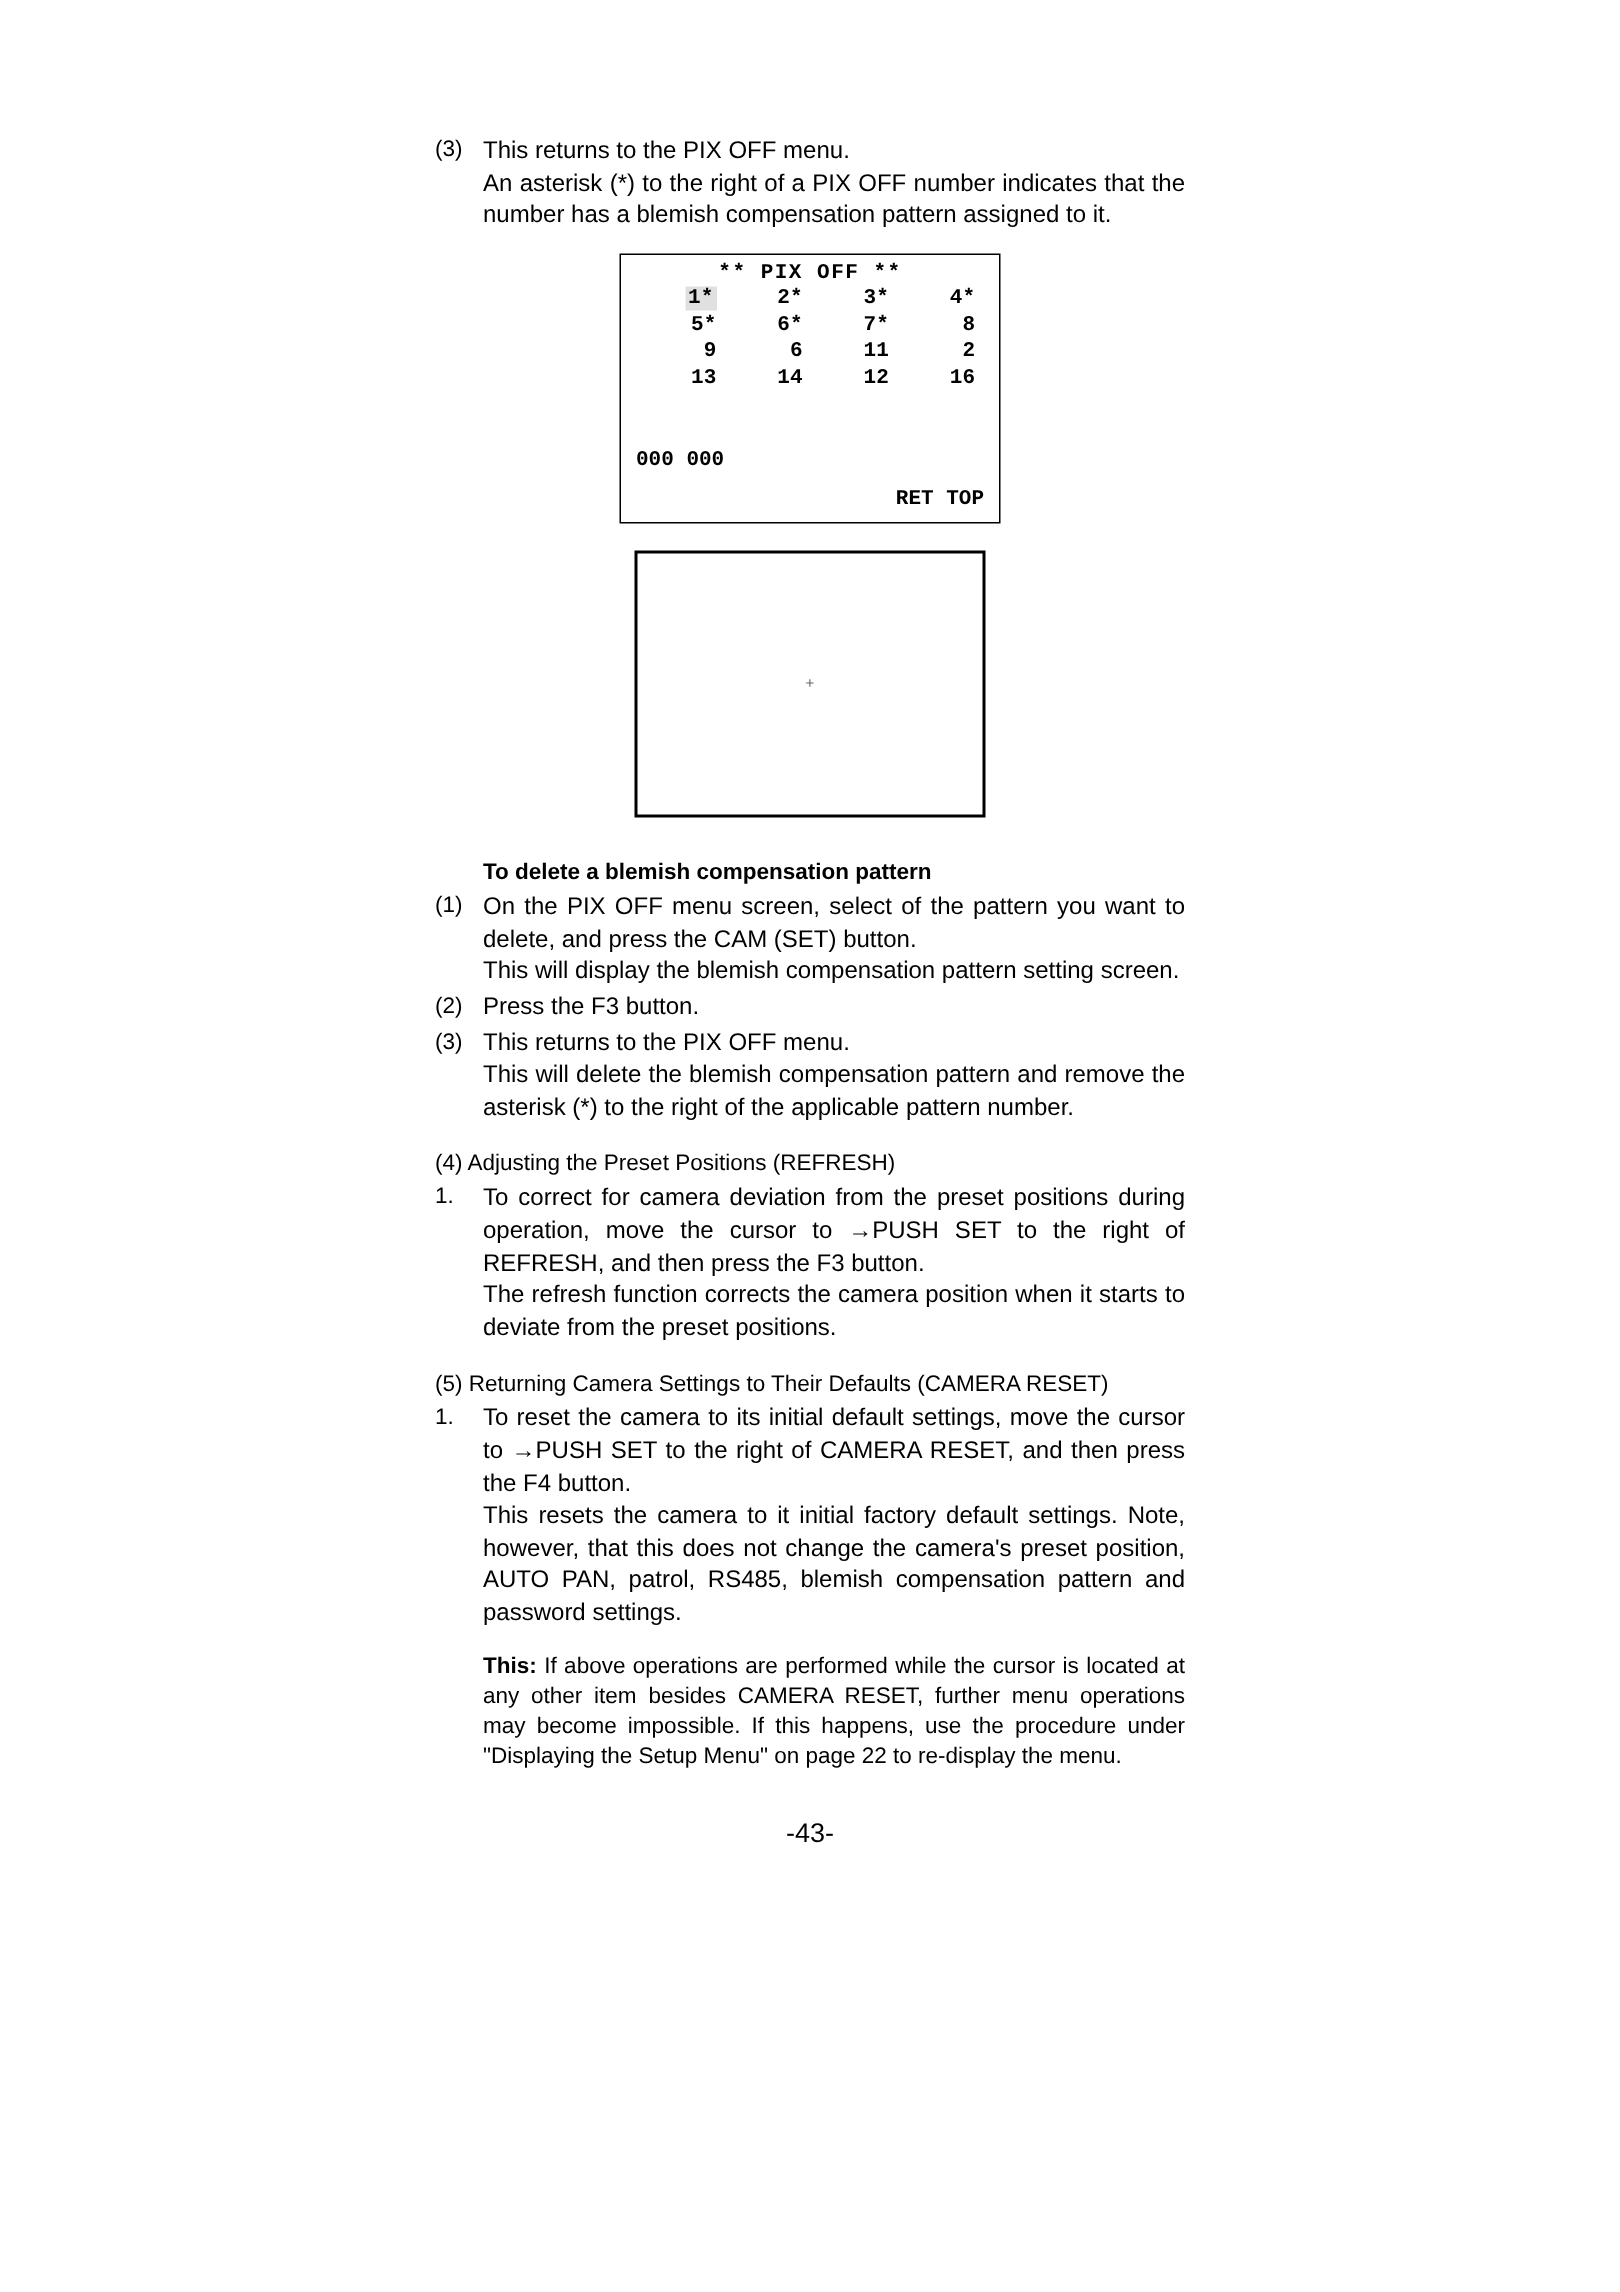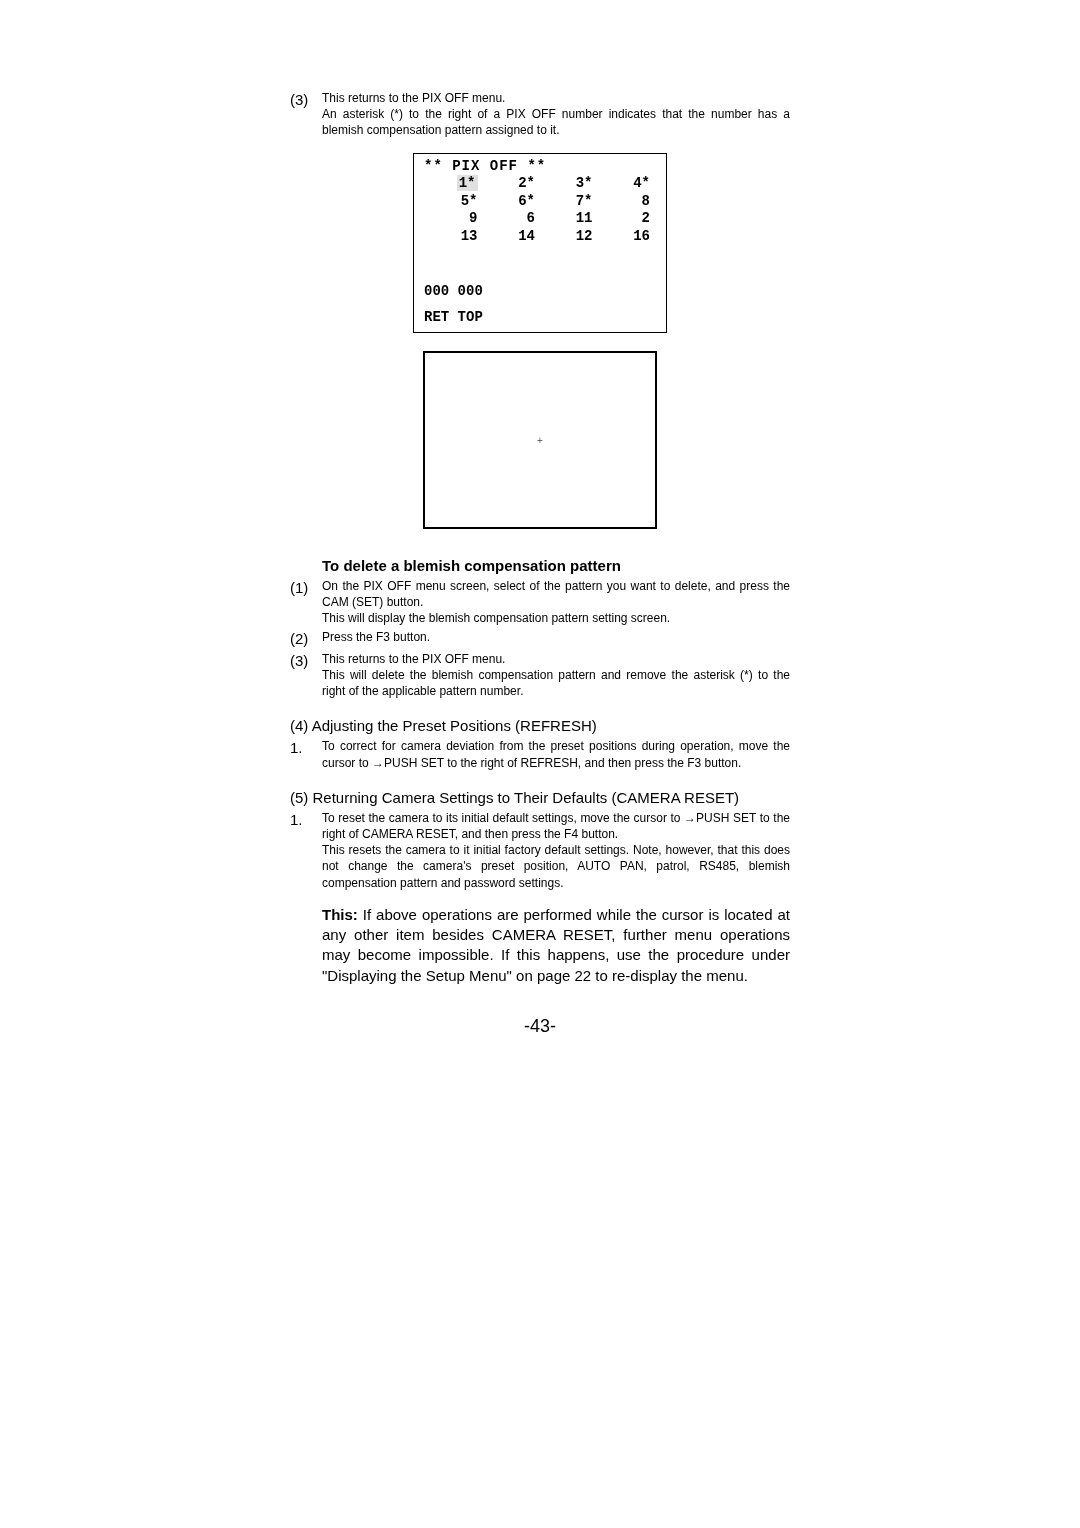--- a/index.html
+++ b/index.html
@@ -21,21 +21,21 @@
     margin-bottom: 2px;
   }
   .list-num {
     width: 32px;
     flex-shrink: 0;
     font-size: 15px;
     line-height: 1.35;
   }
   .list-body {
     flex: 1;
-    font-size: 12px;
+    font-size: 16px;
     line-height: 1.35;
     text-align: justify;
   }
   .indent-sub {
     margin-left: 32px;
     font-size: 15px;
     line-height: 1.35;
     text-align: justify;
   }
   .bold { font-weight: bold; }
@@ -46,27 +46,27 @@
   .menu-box {
     width: 232px;
     margin: 14px auto 18px auto;
     border: 1.5px solid #000;
     padding: 4px 10px 6px 10px;
     font-family: "Courier New", monospace;
     font-size: 14px;
     line-height: 1.25;
     font-weight: bold;
   }
-  .menu-title { letter-spacing: 1px; }
+  .menu-title { text-align: center; letter-spacing: 1px; }
   .menu-row { display: flex; justify-content: space-between; }
   .menu-cell { width: 25%; text-align: right; padding-right: 6px; }
   .menu-cell.first { padding-left: 2px; }
   .highlight { background: #e0e0e0; padding: 0 2px; }
   .menu-coord { margin-top: 38px; }
-  .menu-bottom { margin-top: 8px; }
+  .menu-bottom { margin-top: 8px; text-align: right; }
 
   
   .cross-box {
     width: 230px;
     height: 174px;
     margin: 0 auto 28px auto;
     border: 2.5px solid #000;
     position: relative;
   }
   .cross {
@@ -149,20 +149,21 @@
       <span>This returns to the PIX OFF menu.</span><br>
       <span>This will delete the blemish compensation pattern and remove the asterisk (*) to the right of the applicable pattern number.</span>
     </div>
   </div>
 
   <div class="heading">(4) Adjusting the Preset Positions (REFRESH)</div>
   <div class="list-item">
     <div class="list-num">1.</div>
     <div class="list-body">
       <span>To correct for camera deviation from the preset positions during operation, move the cursor to →PUSH SET to the right of REFRESH, and then press the F3 button.</span><br>
+      <span>The refresh function corrects the camera position when it starts to deviate from the preset positions.</span>
     </div>
   </div>
 
   <div class="heading">(5) Returning Camera Settings to Their Defaults (CAMERA RESET)</div>
   <div class="list-item">
     <div class="list-num">1.</div>
     <div class="list-body">
       <span>To reset the camera to its initial default settings, move the cursor to →PUSH SET to the right of CAMERA RESET, and then press the F4 button.</span><br>
       <span>This resets the camera to it initial factory default settings. Note, however, that this does not change the camera's preset position, AUTO PAN, patrol, RS485, blemish compensation pattern and password settings.</span>
     </div>

